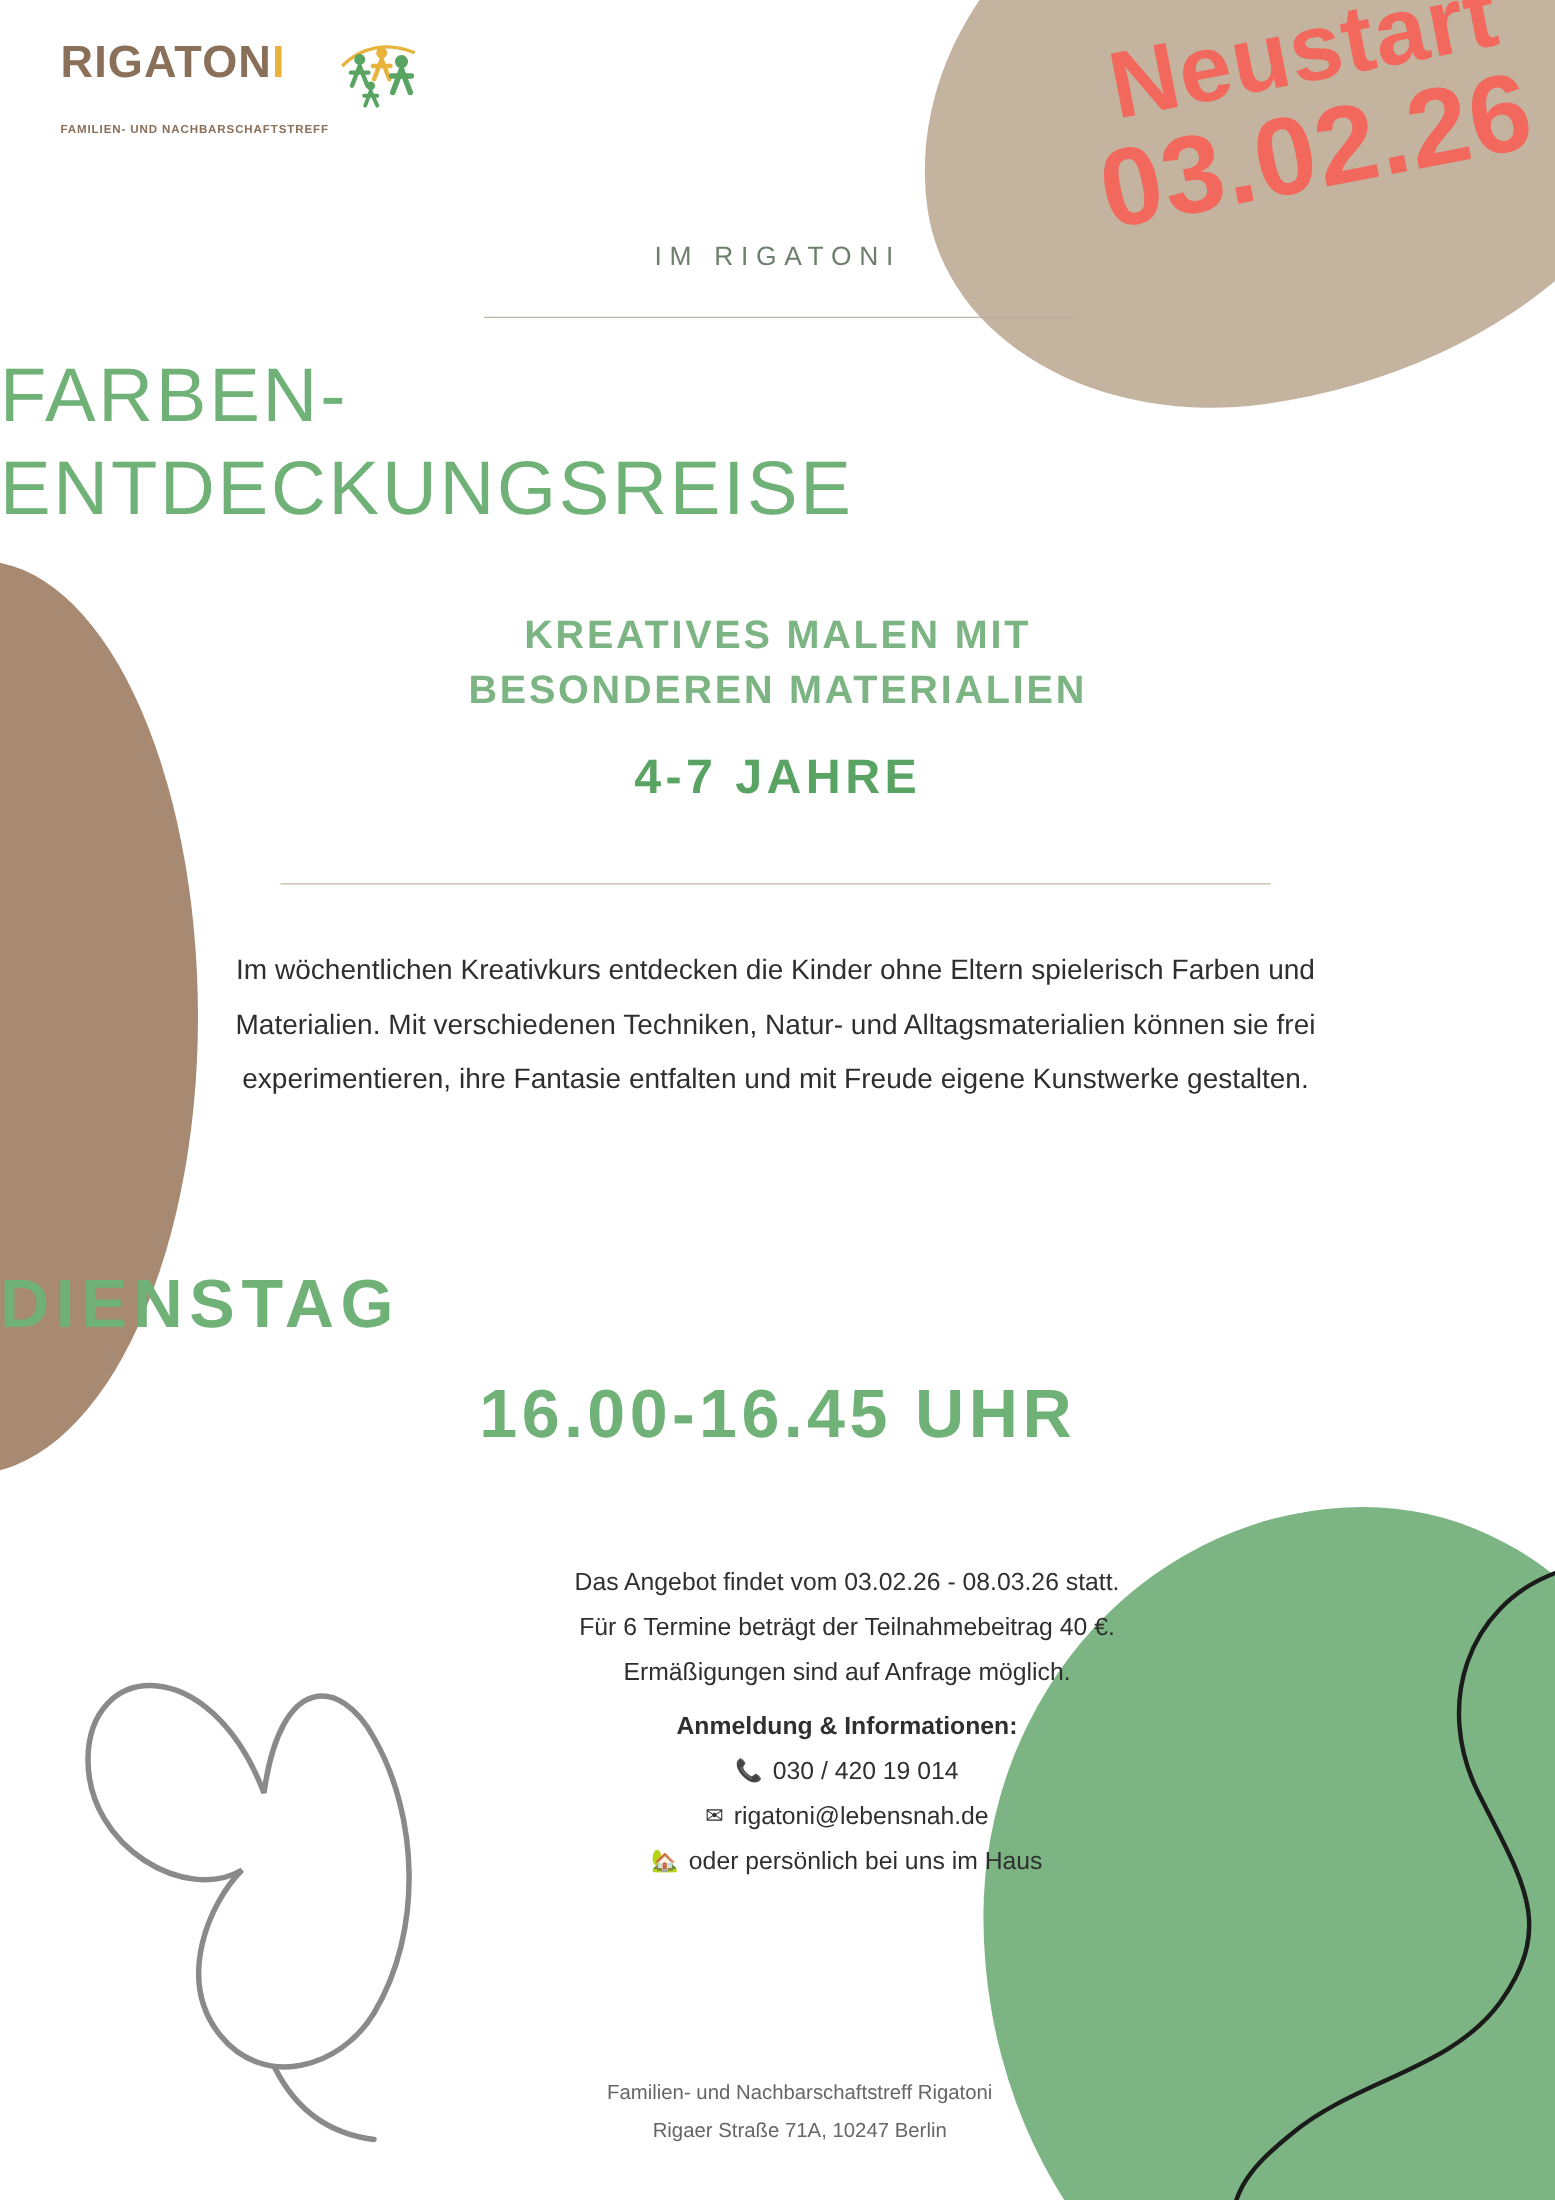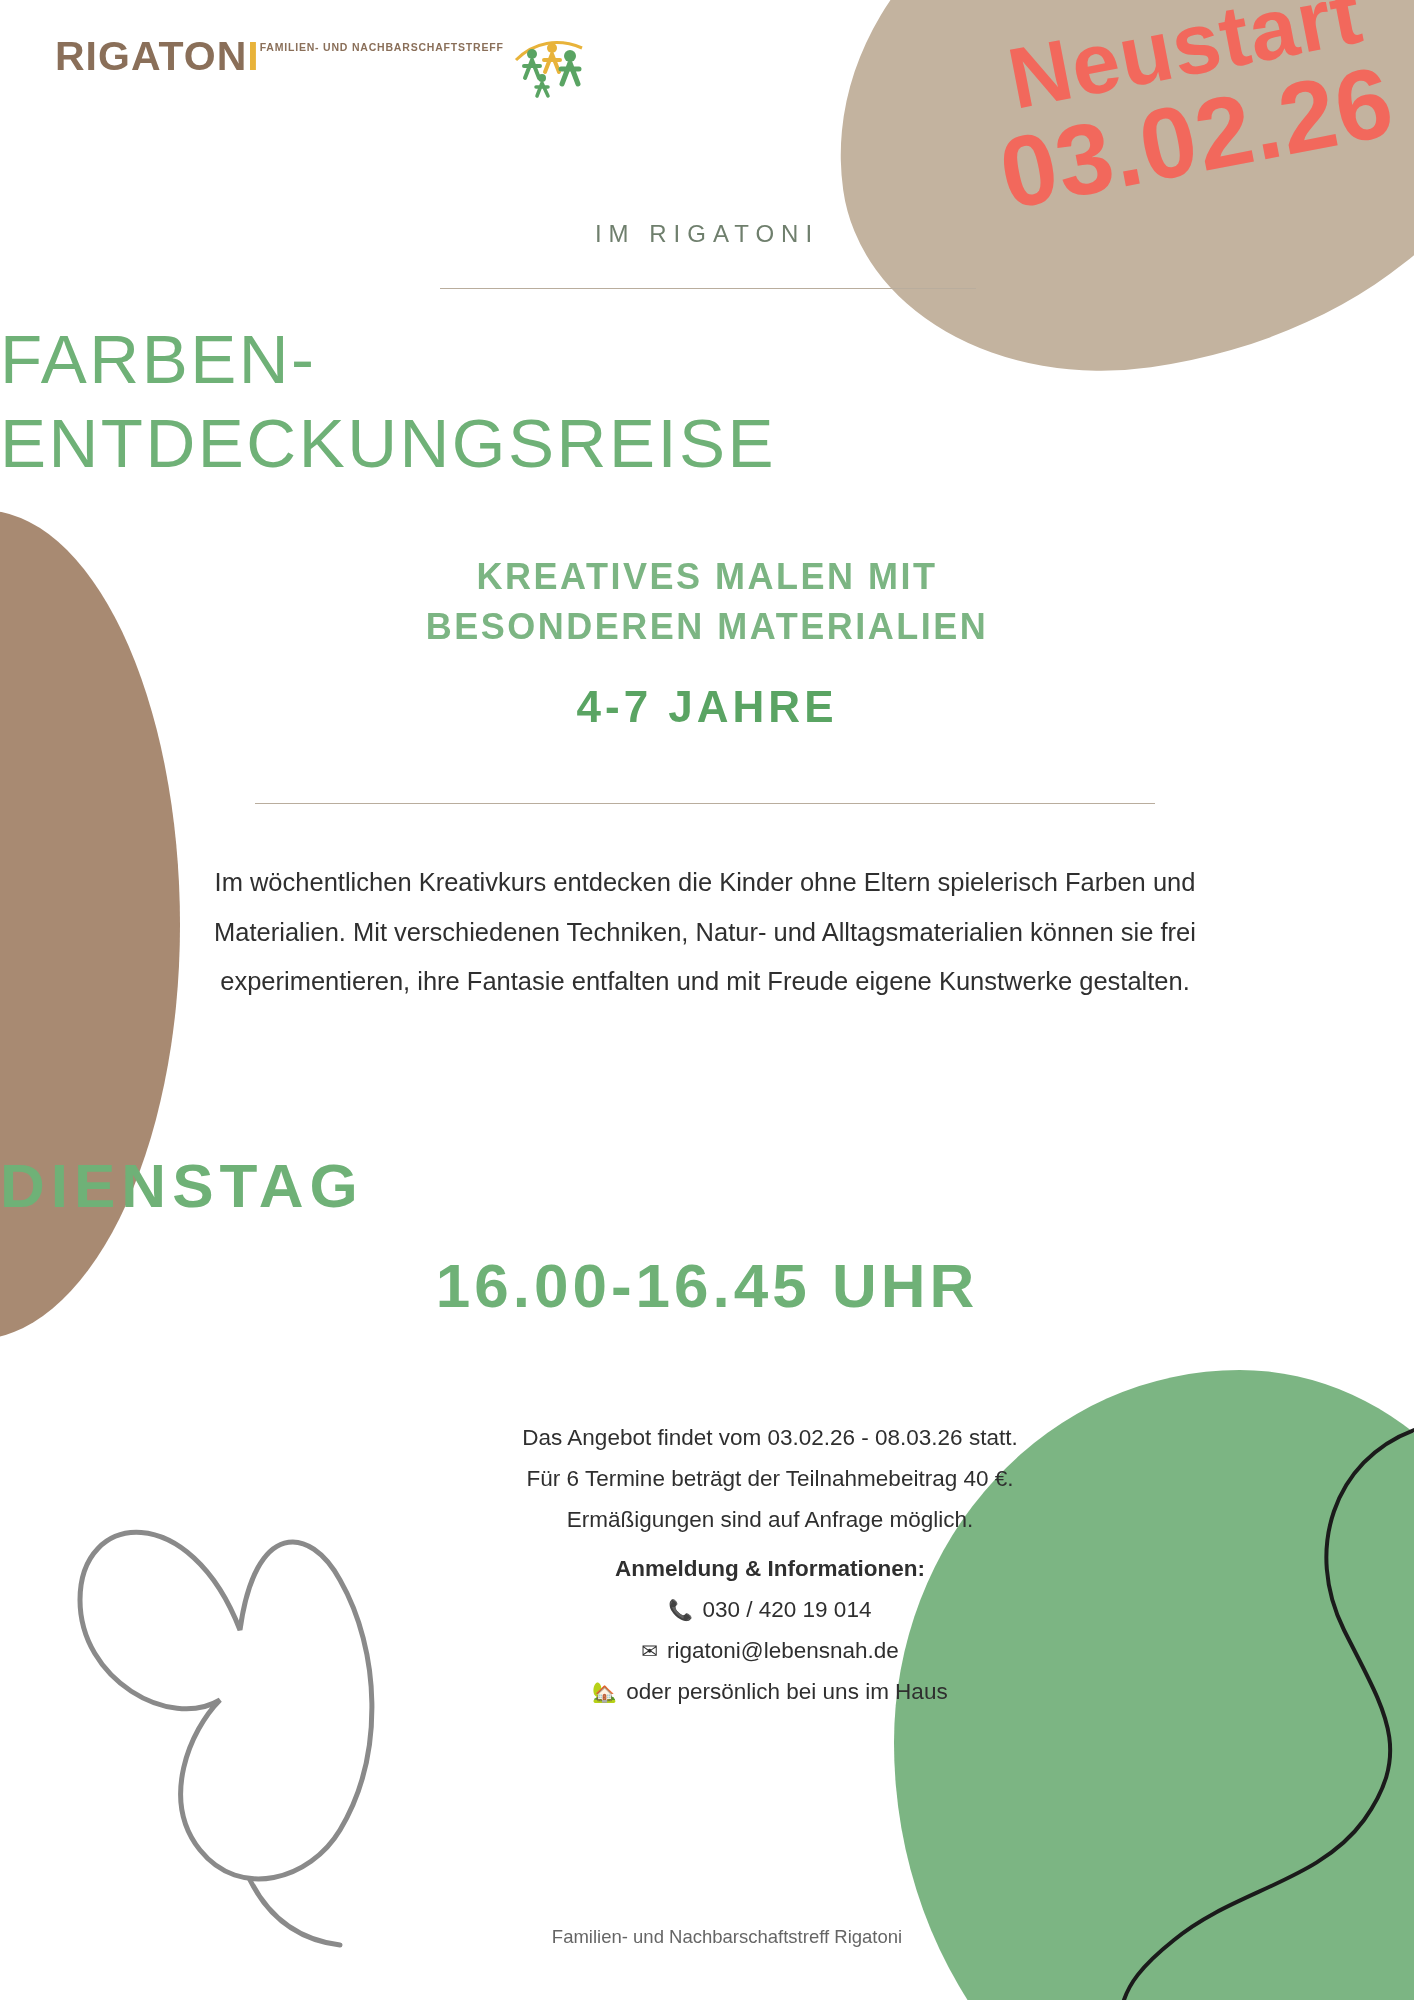--- a/index.html
+++ b/index.html
@@ -69,21 +69,22 @@
   .logo {
     position: absolute;
     left: 55px;
     top: 36px;
     display: flex;
     align-items: flex-start;
     gap: 8px;
   }
   .logo-text-wrap {
     display: flex;
-    flex-direction: row;
+    flex-direction: column;
+    gap: 30px;
   }
   .logo-word {
     font-size: 41px;
     font-weight: bold;
     letter-spacing: 1px;
     color: #8a6f59;
     line-height: 1;
   }
   .logo-word .i-dot {
     color: #e8b33a;
@@ -342,15 +343,16 @@
       <span>rigatoni@lebensnah.de</span>
     </div>
     <div class="contact-line">
       <span class="contact-ico">🏡</span>
       <span>oder persönlich bei uns im Haus</span>
     </div>
   </div>
 
   <div class="footer">
     <div class="footer-inner">Familien- und Nachbarschaftstreff Rigatoni</div>
+    <div class="footer-inner">Rigaer Straße 71A, 10247 Berlin</div>
   </div>
 
 </div>
 
 </body></html>

